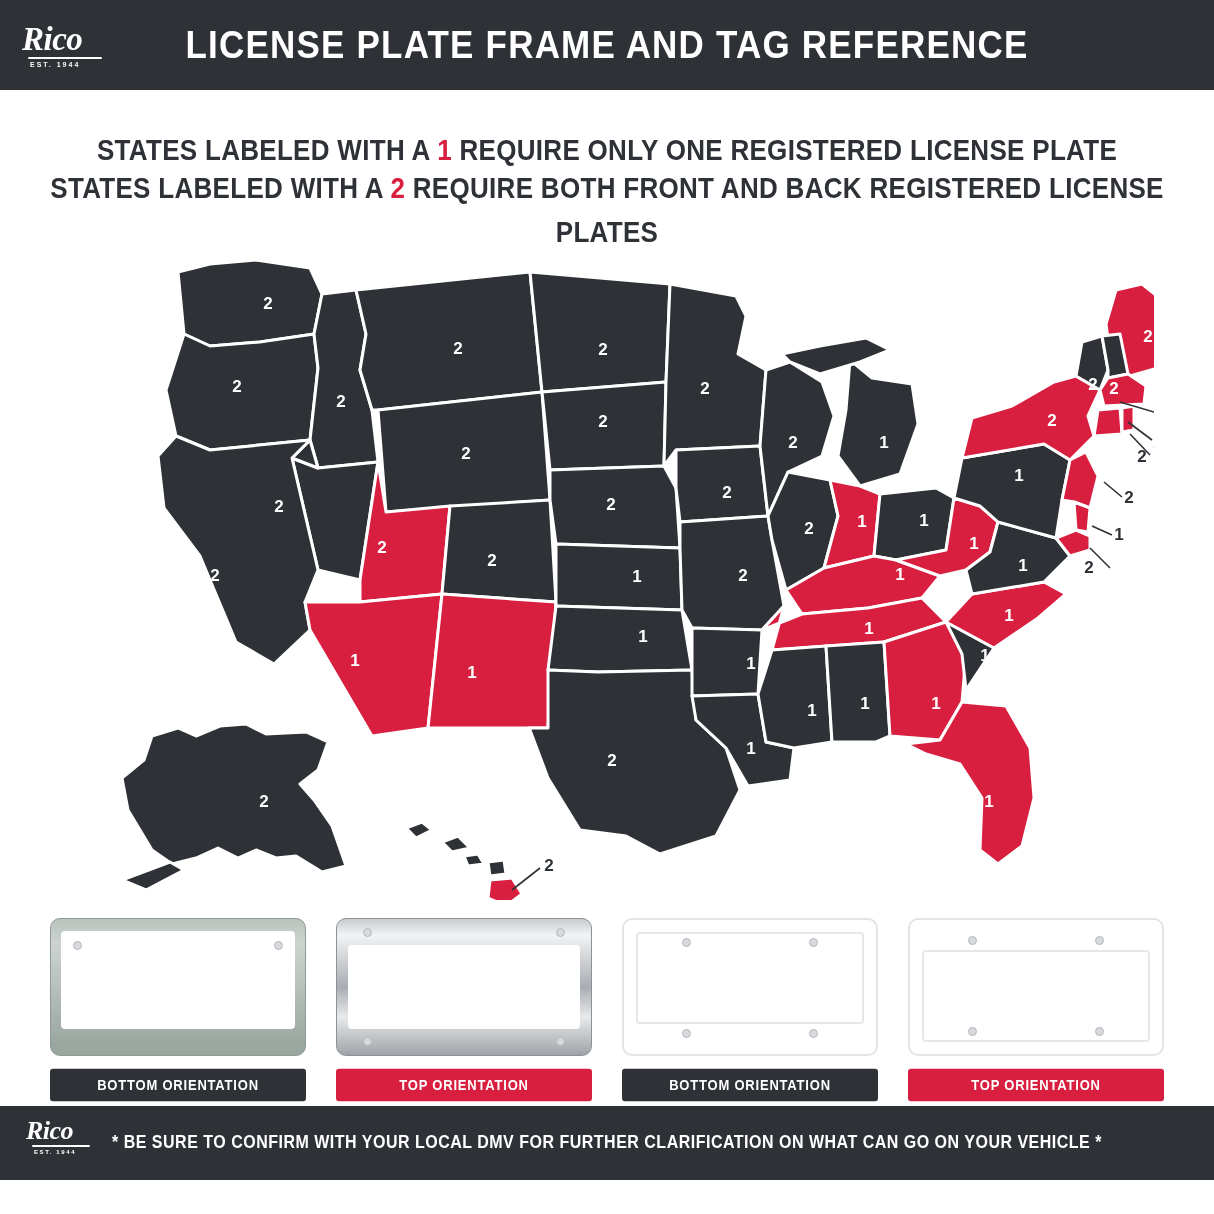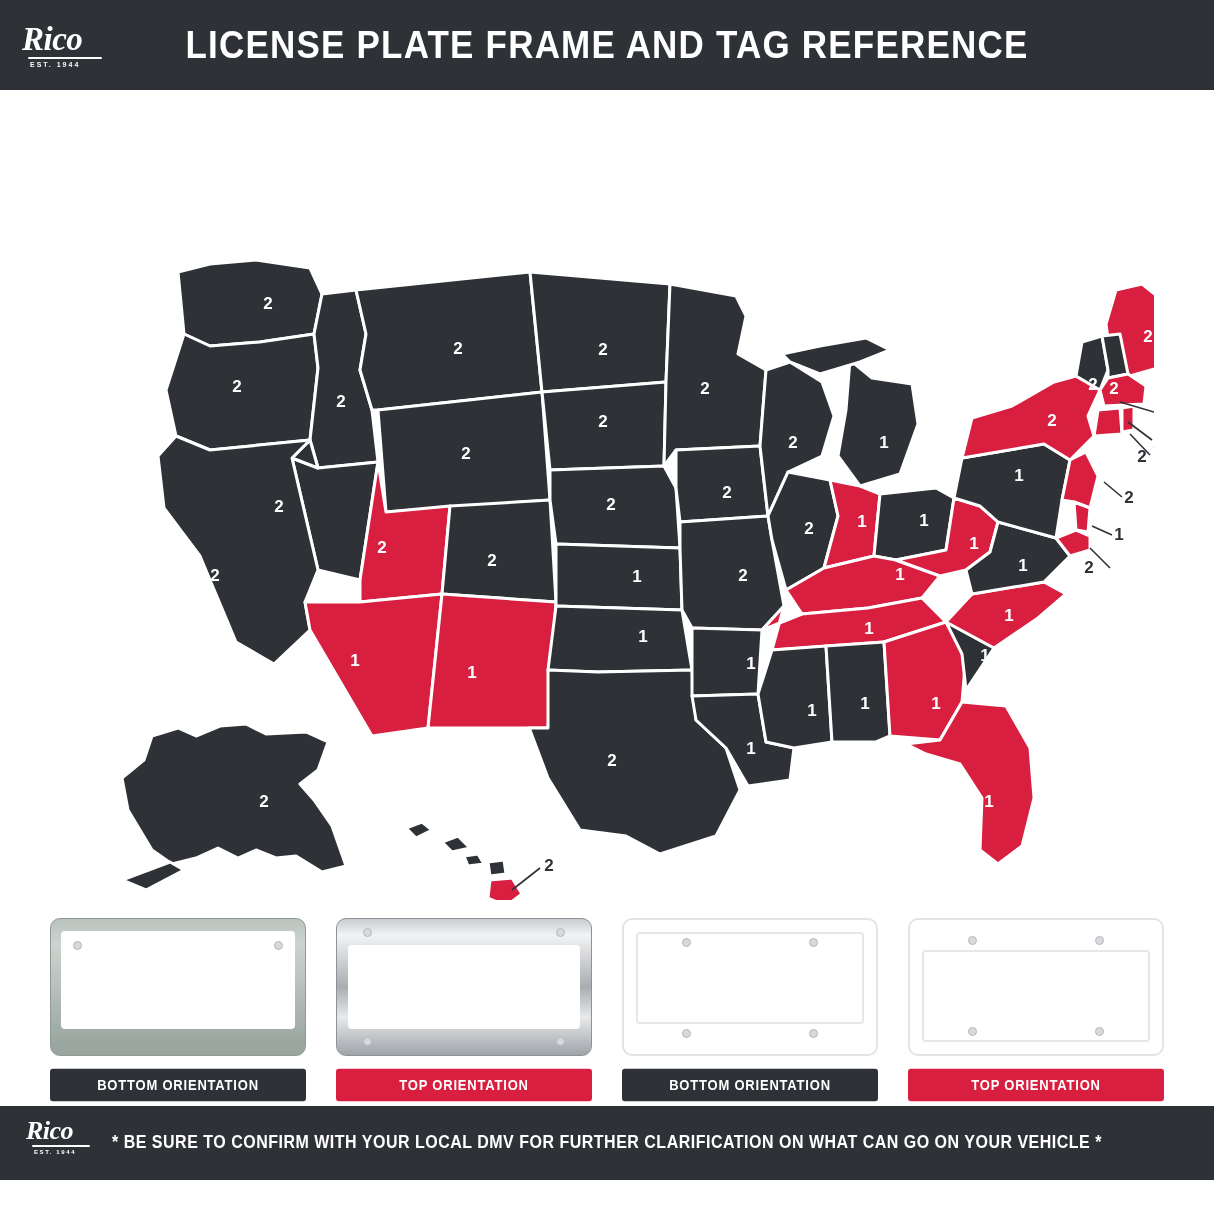--- a/index.html
+++ b/index.html
@@ -180,20 +180,28 @@
 
   <div class="header">
     <div class="logo-top">
       <div class="logo-word">Rico</div>
       <div class="logo-underline"></div>
       <div class="logo-sub">EST. 1944</div>
     </div>
     <div class="header-title">LICENSE PLATE FRAME AND TAG REFERENCE</div>
   </div>
 
+  <div class="legend">
+    <div class="legend-line">
+      <span>STATES LABELED WITH A </span><span class="num">1</span><span> REQUIRE ONLY ONE REGISTERED LICENSE PLATE</span>
+    </div>
+    <div class="legend-line">
+      <span>STATES LABELED WITH A </span><span class="num">2</span><span> REQUIRE BOTH FRONT AND BACK REGISTERED LICENSE PLATES</span>
+    </div>
+  </div>
 
   <div class="map-wrap">
     <svg width="1094" height="650" viewBox="0 0 1094 650" xmlns="http://www.w3.org/2000/svg">
       <g stroke="#ffffff" stroke-width="3" stroke-linejoin="round">
 
         <path fill="#2e3136" d="M118 22 L150 14 L196 10 L250 18 L262 44 L254 84 L200 92 L150 96 L124 84 Z"></path>
         <path fill="#2e3136" d="M124 84 L150 96 L200 92 L254 84 L258 118 L250 190 L150 200 L116 186 L106 140 Z"></path>
         <path fill="#2e3136" d="M254 84 L262 44 L296 40 L306 84 L300 120 L312 160 L318 212 L258 218 L250 190 L258 118 Z"></path>
         <path fill="#2e3136" d="M296 40 L470 22 L482 142 L318 160 L312 160 L300 120 L306 84 Z"></path>
         <path fill="#2e3136" d="M318 160 L482 142 L490 250 L326 262 Z"></path>

